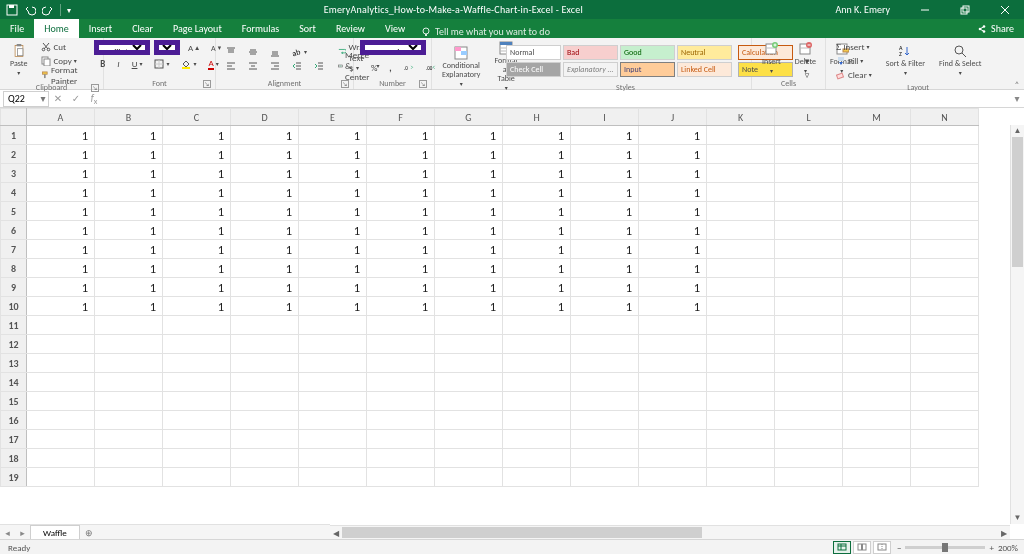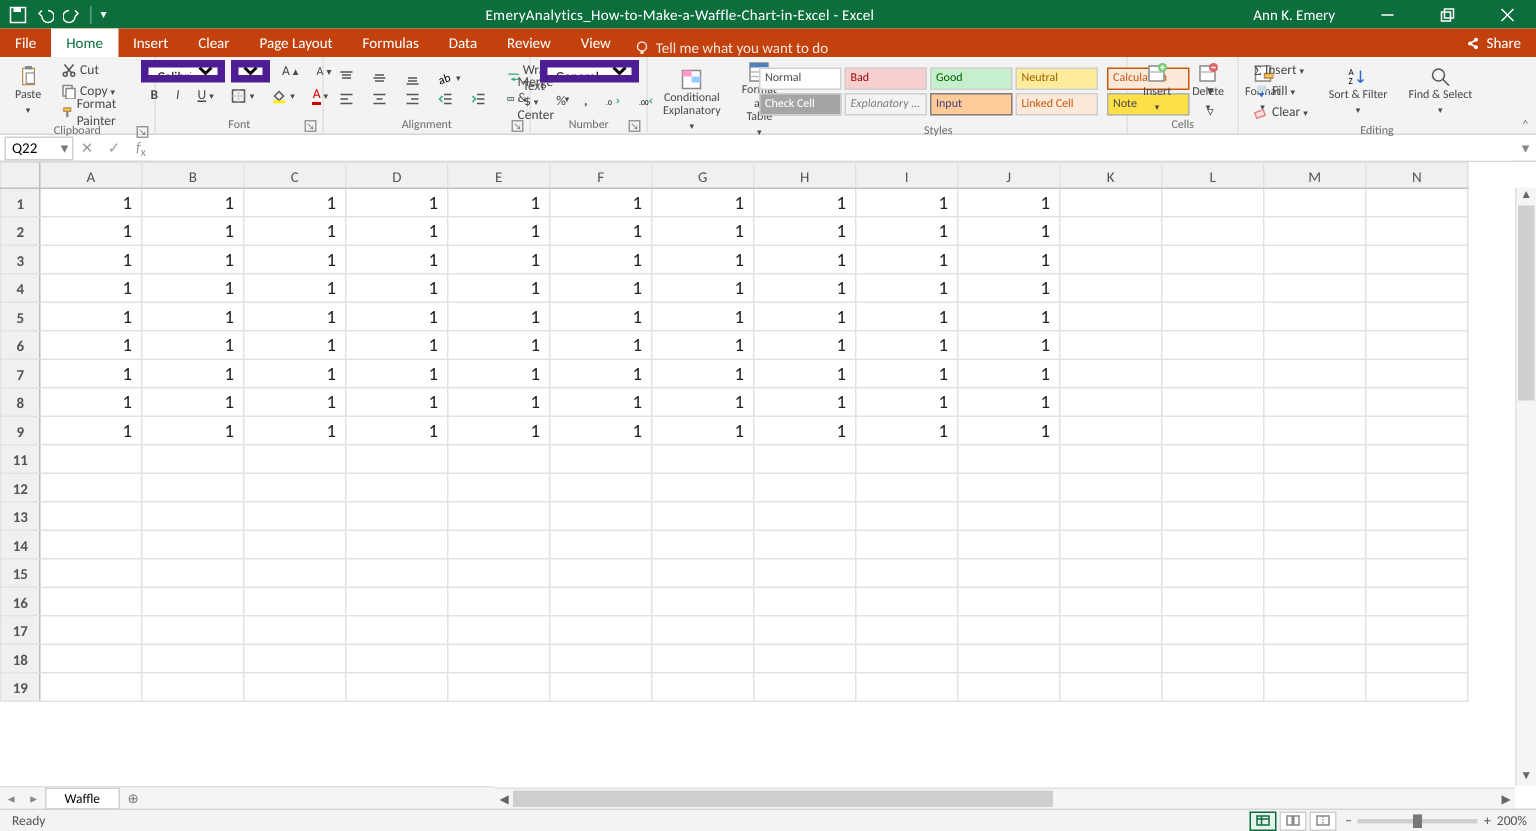--- a/index.html
+++ b/index.html
@@ -9,21 +9,21 @@
   .titlebar { height: 19px; background: #0c6e3d; color: #fff; display: flex; align-items: center; font-size: 10px; }
   .titlebar .qat { display: flex; align-items: center; gap: 6px; padding-left: 6px; }
   .titlebar .qat .ic { width: 12px; height: 12px; display: inline-block; }
   .titlebar .title { flex: 1; text-align: center; letter-spacing: .2px; }
   .titlebar .right { display: flex; align-items: center; gap: 10px; padding-right: 4px; }
   .titlebar .winbtn { width: 30px; height: 19px; display: flex; align-items: center; justify-content: center; }
   .titlebar .winbtn svg { width: 10px; height: 10px; }
   .sep-v { width: 1px; height: 12px; background: rgba(255,255,255,.35); }
 
   
-  .tabsrow { height: 19px; background: #c2410c; display: flex; align-items: flex-end; color: #fff; font-size: 10px; }
+  .tabsrow { height: 19px; background: #15803d; display: flex; align-items: flex-end; color: #fff; font-size: 10px; }
   .tabsrow .tab { padding: 3px 10px 3px; cursor: default; }
   .tabsrow .tab.active { background: #fff; color: #0c6e3d; }
   .tabsrow .tell { margin-left: 6px; display: flex; align-items: center; gap: 4px; opacity: .85; }
   .tabsrow .spacer { flex: 1; }
   .tabsrow .share { padding: 3px 10px; display: flex; align-items: center; gap: 4px; }
 
   
   .ribbon { height: 52px; background: #f3f3f3; border-bottom: 1px solid #d6d6d6; display: flex; font-size: 9px; color: #4a4a4a; }
   .group { border-right: 1px solid #e1e1e1; display: flex; flex-direction: column; justify-content: space-between; padding: 2px 6px 1px; }
   .group .body { flex: 1; display: flex; align-items: center; gap: 6px; }
@@ -144,21 +144,21 @@
     <div class="winbtn">
         <svg viewBox="0 0 10 10">
           <line x1="1" y1="1" x2="9" y2="9" stroke="#fff"></line>
           <line x1="9" y1="1" x2="1" y2="9" stroke="#fff"></line>
         </svg>
       </div>
   </div>
 </div>
 
 <div class="tabsrow">
-  <div id="tabs-host" style="display: contents;"><div class="tab">File</div><div class="tab active">Home</div><div class="tab">Insert</div><div class="tab">Clear</div><div class="tab">Page Layout</div><div class="tab">Formulas</div><div class="tab">Data</div><div class="tab">Review</div><div class="tab">View</div></div>
+  <div id="tabs-host" style="display: contents;"><div class="tab">File</div><div class="tab active">Home</div><div class="tab">Insert</div><div class="tab">Clear</div><div class="tab">Page Layout</div><div class="tab">Formulas</div><div class="tab">Sort</div><div class="tab">Review</div><div class="tab">View</div></div>
   <div class="tell">
     <svg width="10" height="10" viewBox="0 0 10 10">
         <circle cx="5" cy="4" r="3" fill="none" stroke="#fff"></circle>
         <rect x="4" y="7" width="2" height="2" fill="#fff"></rect>
       </svg>
     <span>Tell me what you want to do</span>
   </div>
   <div class="spacer"></div>
   <div class="share">
     <svg width="10" height="10" viewBox="0 0 10 10">
@@ -497,21 +497,21 @@
       </div>
       <div class="bigbtn">
         <svg class="ic14" viewBox="0 0 14 14">
             <circle cx="6" cy="6" r="4" fill="none" stroke="#555"></circle>
             <line x1="9" y1="9" x2="13" y2="13" stroke="#555"></line>
           </svg>
         <span>Find &amp; Select</span>
           <span style="font-size:6px">▾</span>
       </div>
     </div>
-    <div class="label"><span>Editing</span></div>
+    <div class="label"><span>Layout</span></div>
   </div>
   <div style="width:14px;display:flex;align-items:flex-end;justify-content:center;color:#777;font-size:9px">˄</div>
 </div>
 
 <div class="fbar">
   <div class="namebox">
     <span>Q22</span>
       <span class="dd">▾</span>
   </div>
   <div class="fx-btns">
@@ -692,20 +692,37 @@
           <td>1</td>
           <td>1</td>
           <td>1</td>
           <td>1</td>
           <td></td>
           <td></td>
           <td></td>
           <td></td>
         </tr>
         <tr>
+          <th class="rowhdr">10</th>
+          <td>1</td>
+          <td>1</td>
+          <td>1</td>
+          <td>1</td>
+          <td>1</td>
+          <td>1</td>
+          <td>1</td>
+          <td>1</td>
+          <td>1</td>
+          <td>1</td>
+          <td></td>
+          <td></td>
+          <td></td>
+          <td></td>
+        </tr>
+        <tr>
           <th class="rowhdr">11</th>
           <td></td>
           <td></td>
           <td></td>
           <td></td>
           <td></td>
           <td></td>
           <td></td>
           <td></td>
           <td></td>

